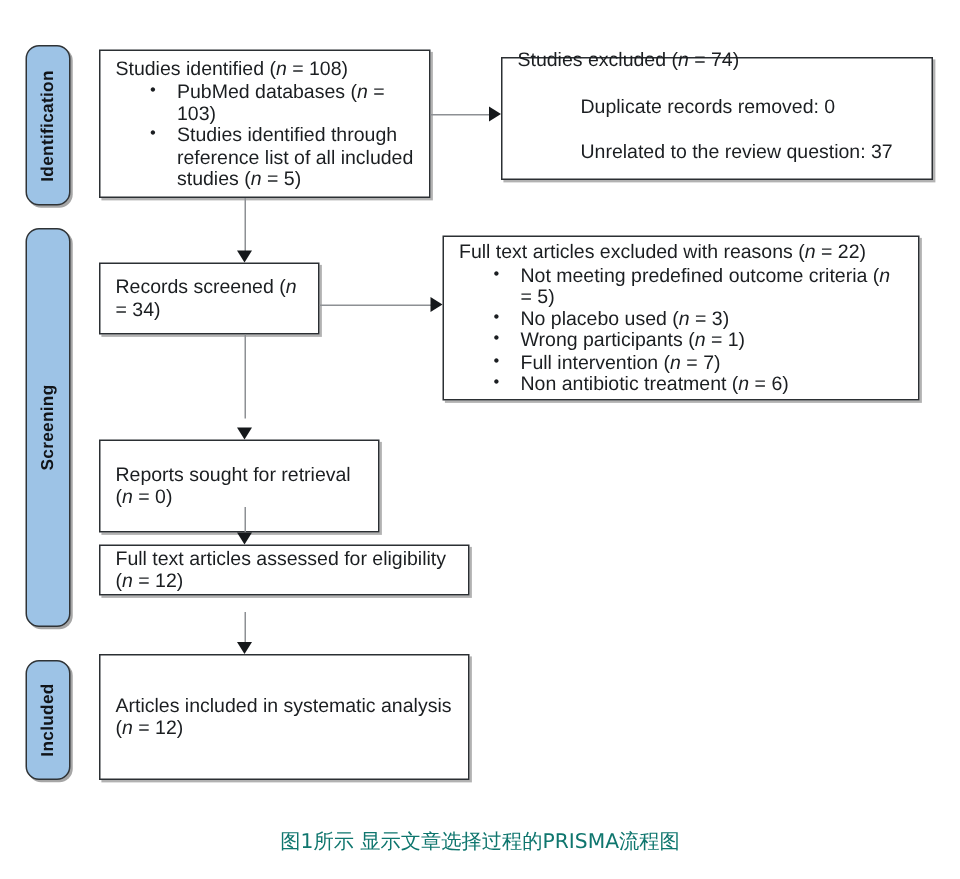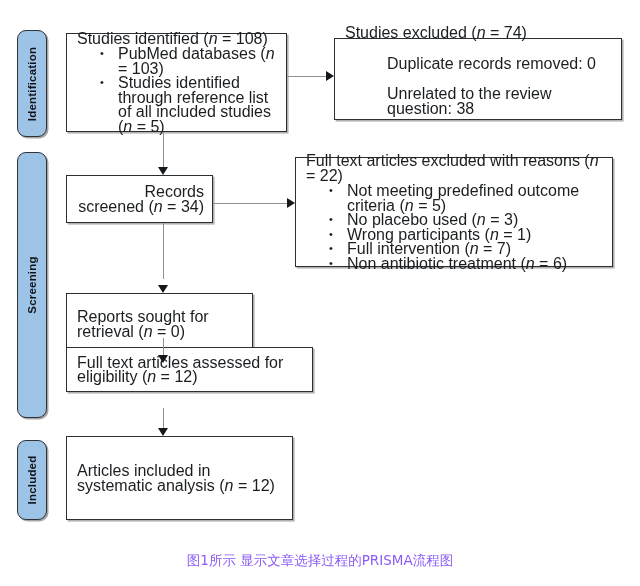--- a/index.html
+++ b/index.html
@@ -37,21 +37,21 @@
     background:#ffffff;
     border:1.6px solid #2b2f33;
     box-sizing:border-box;
     box-shadow:1.6px 1.6px 0 rgba(0,0,0,.30);
   }
   .box-inner{
     position:absolute;
     left:10px;right:8px;
     top:50%;
     transform:translateY(-50%);
-    font-size:16px;
+    font-size:13px;
     line-height:14.5px;
     color:#1b1e21;
   }
   .lead{margin:0;}
   ul.bul{
     margin:1px 0 0 0;
     padding-left:23px;
     list-style:none;
   }
   ul.bul li{
@@ -87,21 +87,21 @@
     border-bottom:5.5px solid transparent;
     border-left:8px solid #15181b;
   }
 
   
   .caption{
     position:absolute;
     left:0;right:0;
     text-align:center;
     font-size:13.5px;
-    color:#8b5cf6;
+    color:#0f766e;
     font-family:"DejaVu Sans", sans-serif;
   }
 </style>
 </head>
 <body>
 
 <div id="stage">
 
   <div class="pill" style="left:17px;top:30px;width:30px;height:107px;">
     <span class="pill-label">Identification</span>
@@ -123,26 +123,26 @@
         <li><span>Studies identified through reference list of all included studies (</span><span class="it">n</span><span> = 5)</span></li>
       </ul>
     </div>
   </div>
 
   <div class="box" style="left:334px;top:38px;width:288px;height:82px;">
     <div class="box-inner">
       <p class="lead"><span>Studies excluded (</span><span class="it">n</span><span> = 74)</span></p>
       <ul class="plain">
         <li>Duplicate records removed: 0</li>
-        <li>Unrelated to the review question: 38</li>
+        <li>Unrelated to the review question: 37</li>
       </ul>
     </div>
   </div>
 
-  <div class="box" style="left:66px;top:175px;width:147px;height:48px;text-align:right;">
+  <div class="box" style="left:66px;top:175px;width:147px;height:48px;">
     <div class="box-inner">
       <p class="lead"><span>Records screened (</span><span class="it">n</span><span> = 34)</span></p>
     </div>
   </div>
 
   <div class="box" style="left:295px;top:157px;width:318px;height:110px;">
     <div class="box-inner">
       <p class="lead"><span>Full text articles excluded with reasons (</span><span class="it">n</span><span> = 22)</span></p>
       <ul class="bul">
         <li><span>Not meeting predefined outcome criteria (</span><span class="it">n</span><span> = 5)</span></li>
@@ -153,27 +153,27 @@
       </ul>
     </div>
   </div>
 
   <div class="box" style="left:66px;top:293px;width:187px;height:62px;">
     <div class="box-inner">
       <p class="lead"><span>Reports sought for retrieval (</span><span class="it">n</span><span> = 0)</span></p>
     </div>
   </div>
 
-  <div class="box" style="left:66px;top:347px;width:247px;height:45px;text-decoration:underline;">
+  <div class="box" style="left:66px;top:363px;width:247px;height:34px;text-decoration:underline;">
     <div class="box-inner">
       <p class="lead"><span>Full text articles assessed for eligibility (</span><span class="it">n</span><span> = 12)</span></p>
     </div>
   </div>
 
-  <div class="box" style="left:66px;top:436px;width:227px;height:84px;">
+  <div class="box" style="left:66px;top:436px;width:247px;height:84px;">
     <div class="box-inner">
       <p class="lead"><span>Articles included in systematic analysis (</span><span class="it">n</span><span> = 12)</span></p>
     </div>
   </div>
 
   <div class="vline" style="left:163px;top:132px;height:36px;"></div>
   <div class="arrow-down" style="left:158px;top:167px;"></div>
 
   <div class="hline" style="left:287px;top:76px;width:42px;"></div>
   <div class="arrow-right" style="left:326px;top:71px;"></div>

